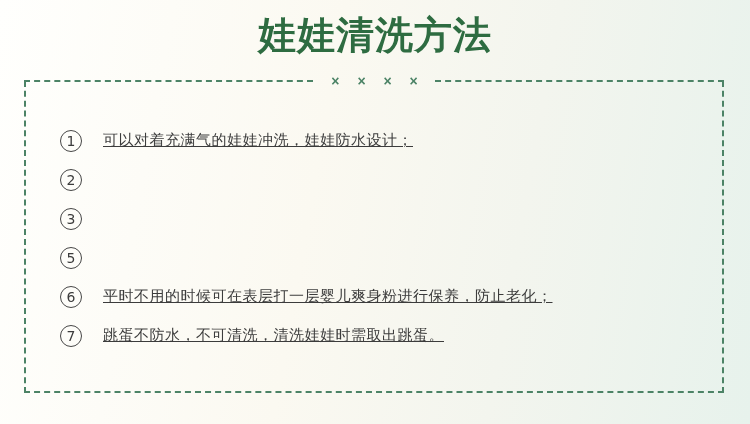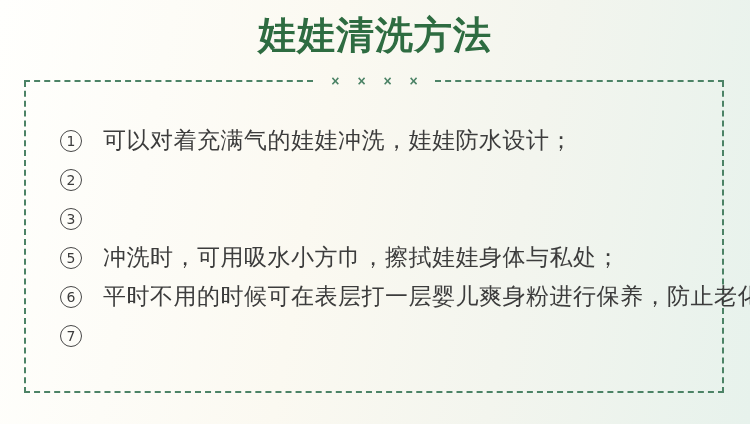--- a/index.html
+++ b/index.html
@@ -85,24 +85,25 @@
     border-radius: 50%;
     display: flex;
     align-items: center;
     justify-content: center;
     font-size: 14px;
     color: var(--text-gray);
     margin-right: 21px;
     font-family: "DejaVu Sans", sans-serif;
   }
   .step-text {
-    font-size: 23px;
+    font-size: 15px;
     color: var(--text-gray);
     letter-spacing: 0.5px;
     white-space: nowrap;
+    text-decoration: underline;
   }
 </style>
 </head>
 <body>
 
 <div class="page">
   <h1 class="title">娃娃清洗方法</h1>
 
   <div class="box">
     <div class="box-top">
@@ -119,26 +120,26 @@
   <li class="step">
     <span class="step-num">2</span>
   </li>
 
   <li class="step">
     <span class="step-num">3</span>
   </li>
 
   <li class="step">
     <span class="step-num">5</span>
-    <span class="step-text">冲洗时，可用吸水小方巾，擦拭娃娃身体与私处；</span>
   </li>
 
   <li class="step">
     <span class="step-num">6</span>
     <span class="step-text">平时不用的时候可在表层打一层婴儿爽身粉进行保养，防止老化；</span>
   </li>
 
   <li class="step">
     <span class="step-num">7</span>
+    <span class="step-text">跳蛋不防水，不可清洗，清洗娃娃时需取出跳蛋。</span>
   </li>
 </ol>
   </div>
 </div>
 
 </body></html>

